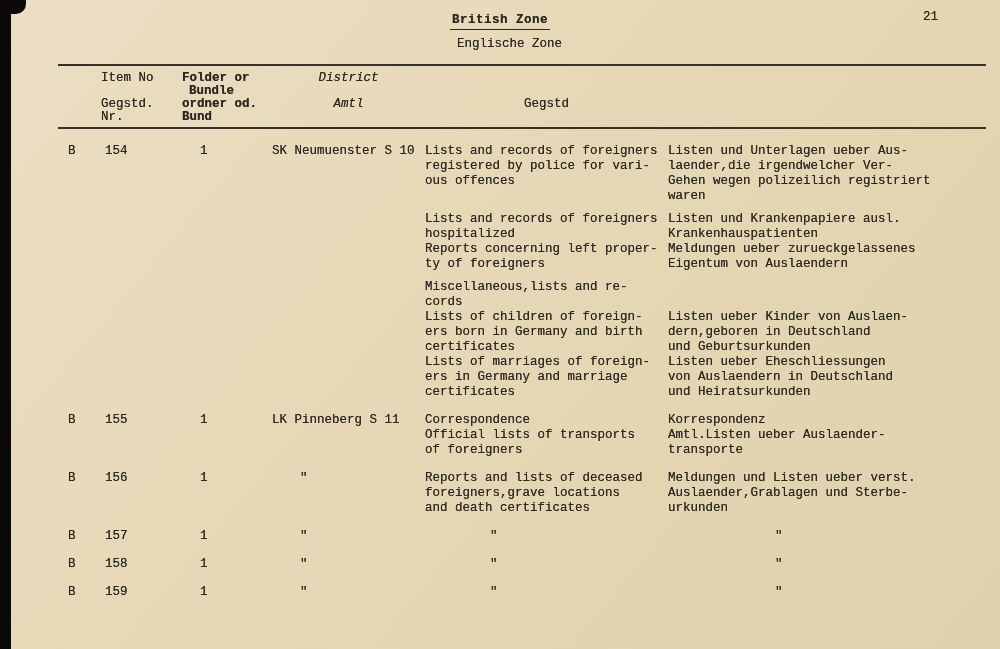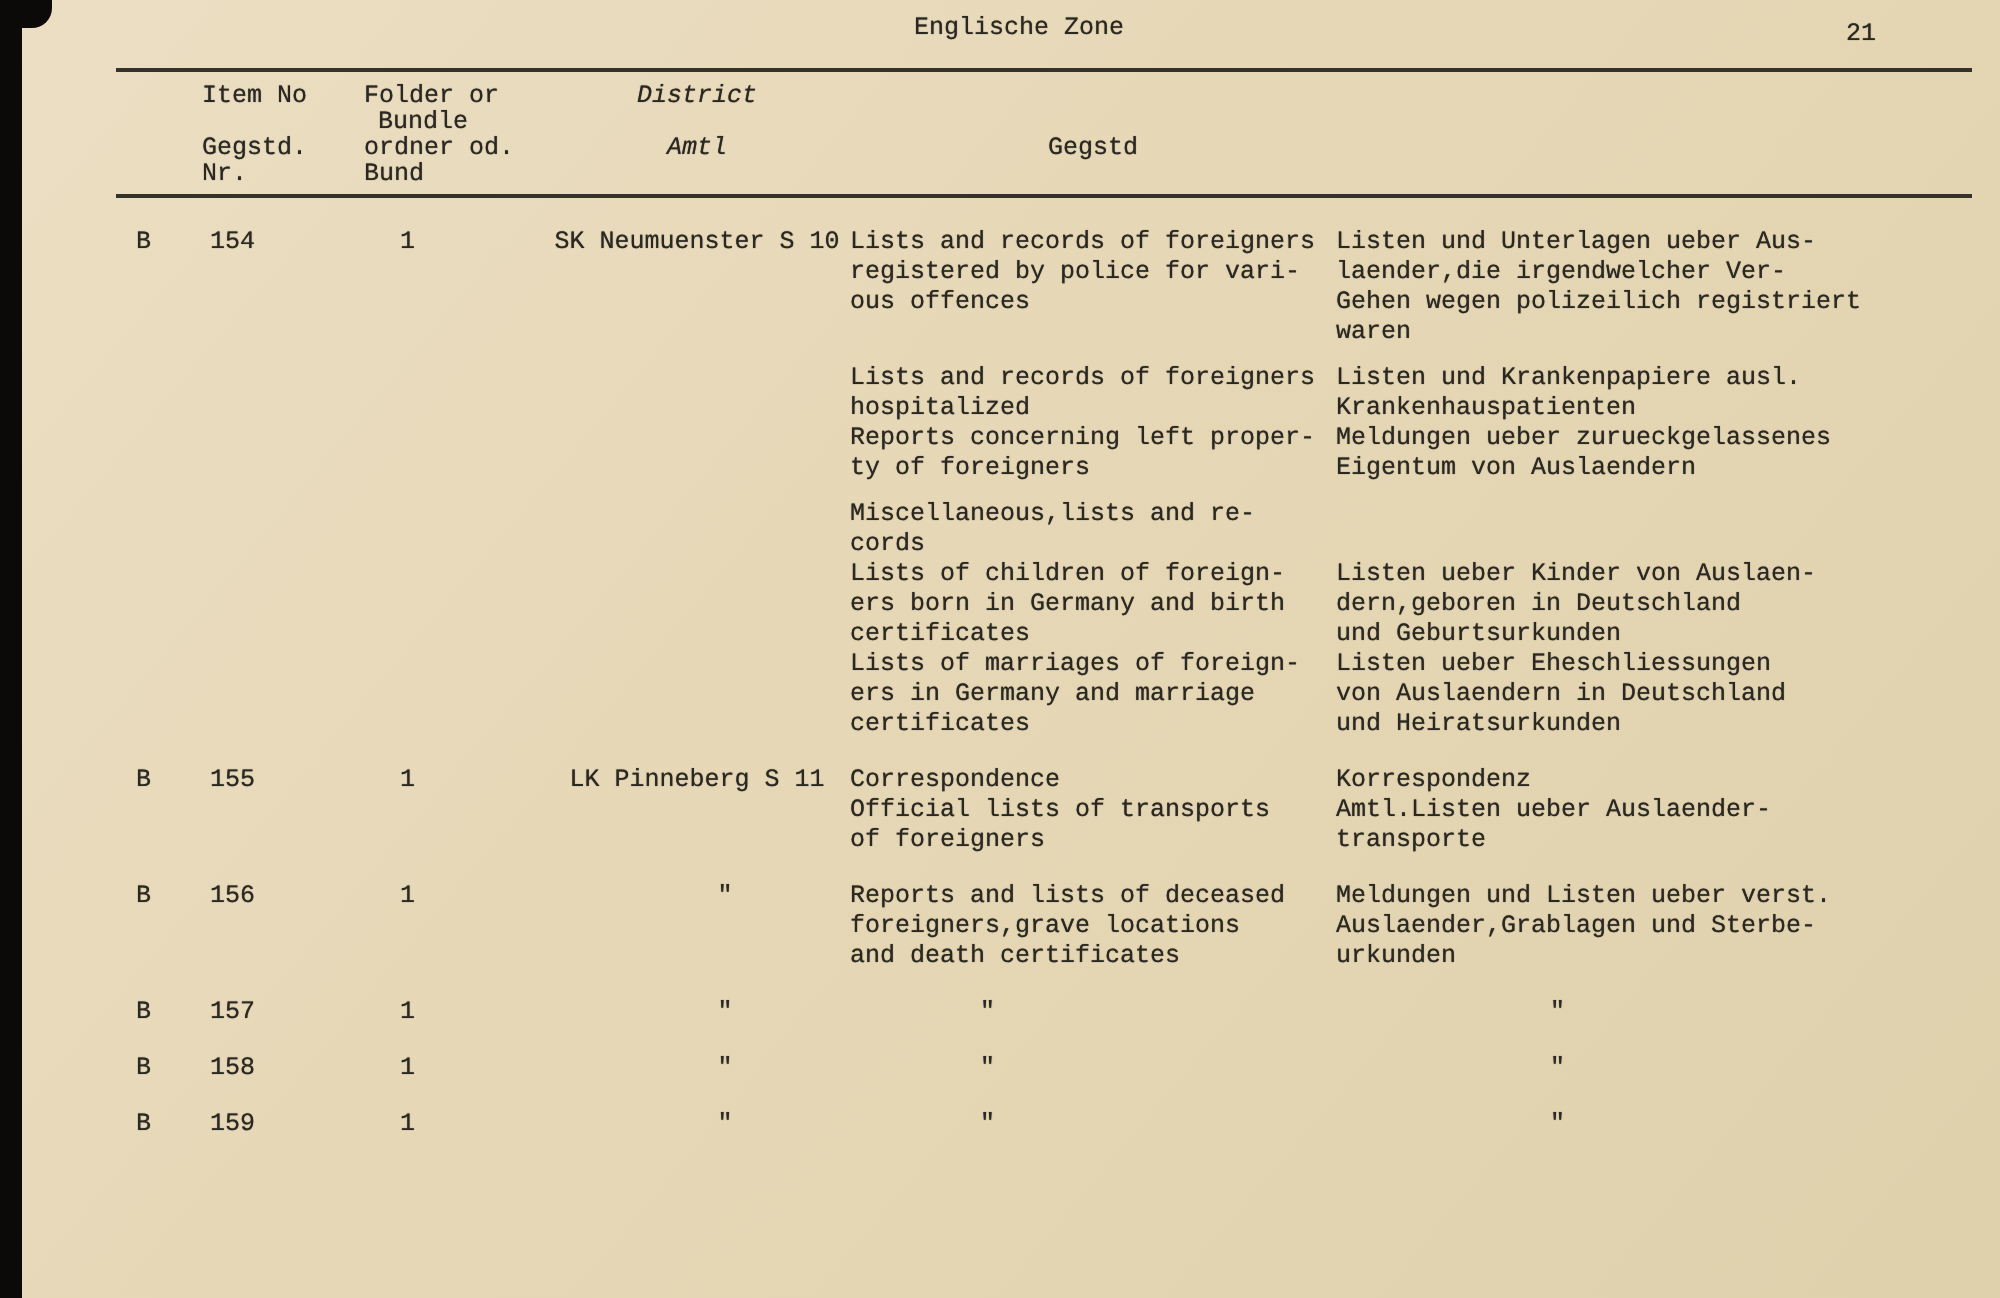--- a/index.html
+++ b/index.html
@@ -44,49 +44,52 @@
   .rule-mid { margin-top:3px; }
   .grid {
     display:grid;
     grid-template-columns:47px 95px 72px 153px 243px 1fr;
     margin-left:58px;
     width:928px;
   }
   .thead { padding-top:6px; line-height:13px; }
   .c1 { grid-column:1; }
   .c2 { grid-column:2; margin-left:-4px; }
-  .c3 { grid-column:3; margin-left:-18px; }
+  .c3 { grid-column:3; margin-left:-18px;font-weight:bold; }
   .c4 { grid-column:4;font-style:italic; }
   .c5 { grid-column:5; }
   .c6 { grid-column:6; padding-right:45px; }
   .ctr { text-align:center; }
   .sp { height:13px; }
   .ind { padding-left:7px; }
   .tbody { margin-top:15px; }
   .row { margin-bottom:13px; }
   .letter   { grid-column:1; padding-left:10px; }
   .item     { grid-column:2; }
   .folder   { grid-column:3; }
-  .district { grid-column:4;text-align:center; }
+  .district { grid-column:4; }
   .subj { grid-column:5; white-space:pre-line; padding-right:8px; }
   .betr { grid-column:6; white-space:pre-line; }
   .pb { padding-bottom:8px; }
   .dd { padding-left:28px; }
   .ds { padding-left:65px; }
   .db { padding-left:107px; }
 </style>
 </head>
 <body>
 
 <div class="paper">
   <div class="edge"></div>
   <div class="edge-top"></div>
 
   <div class="pagenum">21</div>
 
+  <div class="titlewrap">
+    <span class="title">British Zone</span>
+  </div>
   <div class="subtitle">Englische Zone</div>
 
   <div class="rule rule-top"></div>
 
   <div class="grid thead">
     <div class="c1"></div>
     <div class="c2">
       <div>Item No</div>
       <div class="sp"></div>
       <div>Gegstd.</div>

